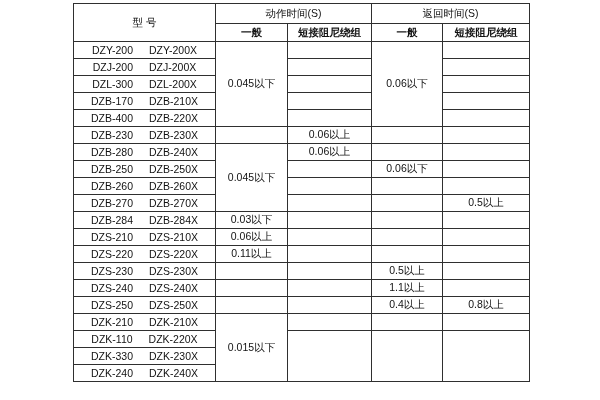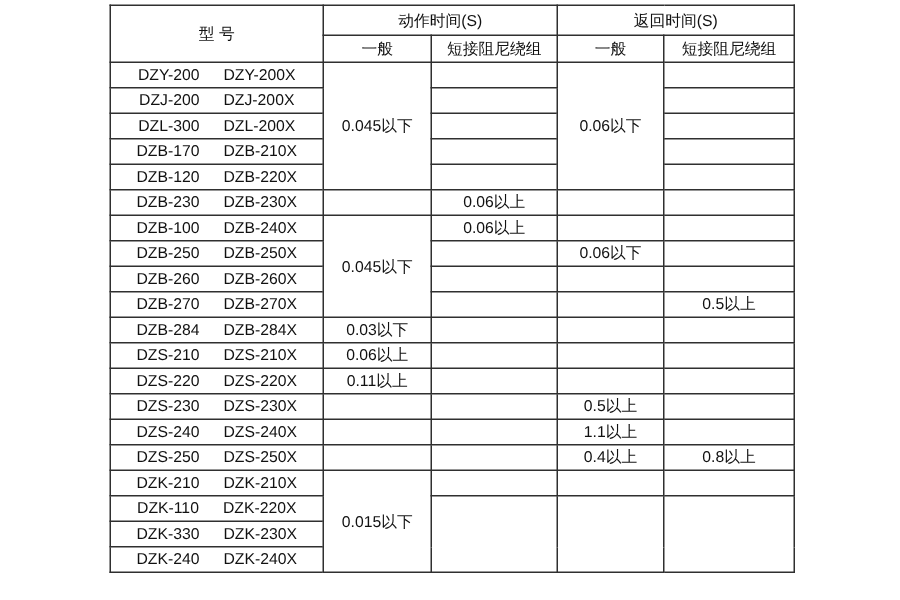--- a/index.html
+++ b/index.html
@@ -21,21 +21,21 @@
     text-align: center;
     vertical-align: middle;
     color: #111111;
     padding: 0;
     overflow: hidden;
     white-space: nowrap;
   }
   .spec-table th { font-size: 10.5px; }
   .spec-table td { font-size: 10.5px; height: 16px; }
   .hdr-row-1 th { height: 19px; }
-  .hdr-row-2 th { height: 17px; }
+  .hdr-row-2 th { height: 17px; font-weight: bold; }
   .model-header { white-space: pre; }
   .model-cell span { display: inline-block; text-align: center; }
   .model-cell span + span { margin-left: 16px; }
 </style>
 </head>
 <body>
 
 <table class="spec-table">
   <colgroup>
     <col style="width:142px">
@@ -74,33 +74,33 @@
         <td class="model-cell"><span>DZL-300</span><span>DZL-200X</span></td>
         <td></td>
         <td></td>
       </tr>
       <tr>
         <td class="model-cell"><span>DZB-170</span><span>DZB-210X</span></td>
         <td></td>
         <td></td>
       </tr>
       <tr>
-        <td class="model-cell"><span>DZB-120</span><span>DZB-220X</span></td>
+        <td class="model-cell"><span>DZB-400</span><span>DZB-220X</span></td>
         <td></td>
         <td></td>
       </tr>
       <tr>
         <td class="model-cell"><span>DZB-230</span><span>DZB-230X</span></td>
         <td></td>
         <td>0.06以上</td>
         <td></td>
         <td></td>
       </tr>
       <tr>
-        <td class="model-cell"><span>DZB-100</span><span>DZB-240X</span></td>
+        <td class="model-cell"><span>DZB-280</span><span>DZB-240X</span></td>
         <td rowspan="4">0.045以下</td>
         <td>0.06以上</td>
         <td></td>
         <td></td>
       </tr>
       <tr>
         <td class="model-cell"><span>DZB-250</span><span>DZB-250X</span></td>
         <td></td>
         <td>0.06以下</td>
         <td></td>

